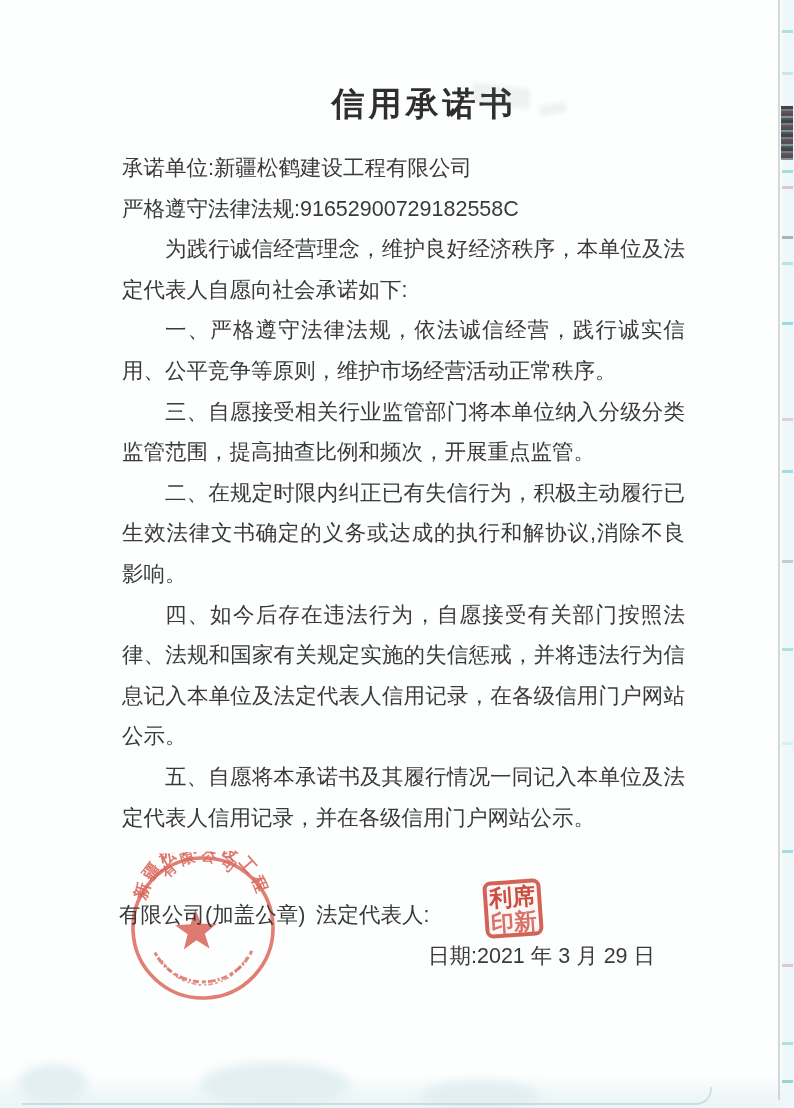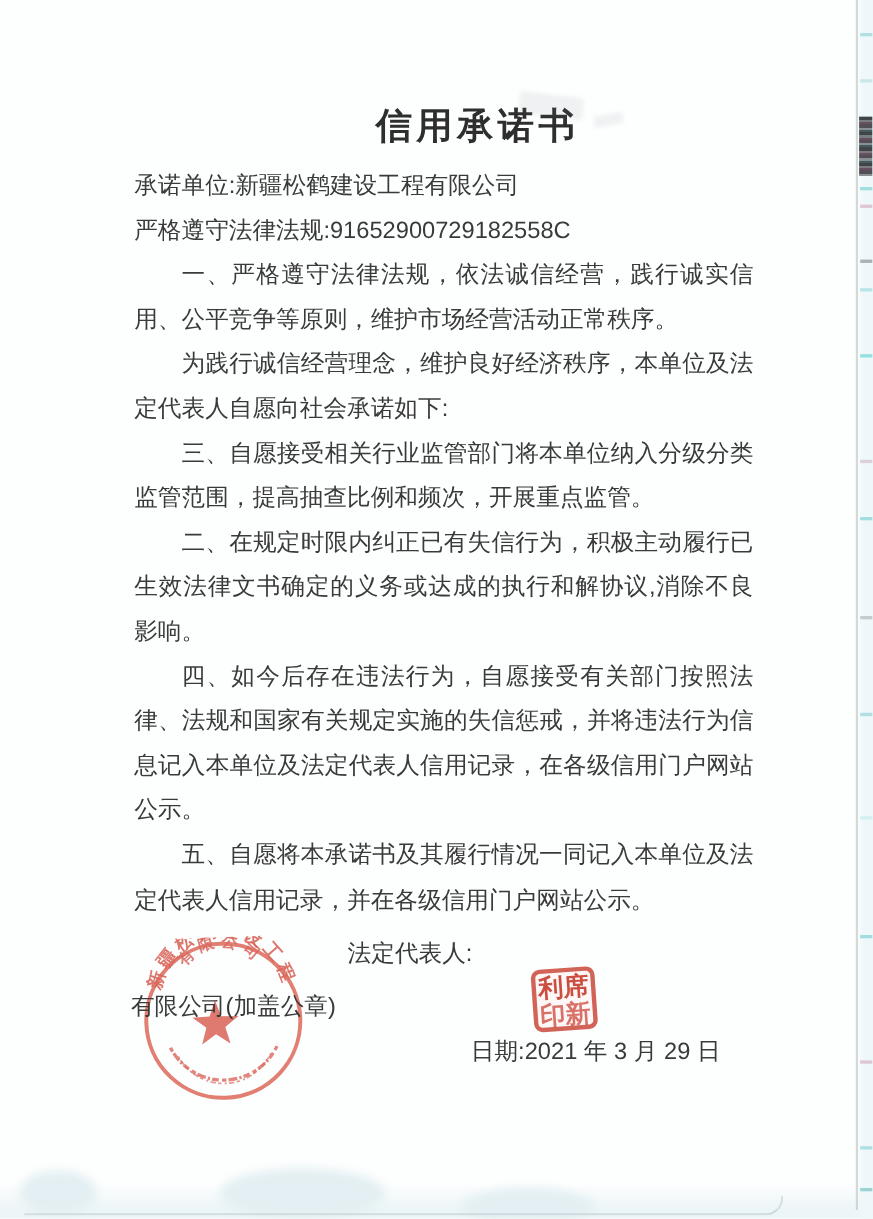--- a/index.html
+++ b/index.html
@@ -8,21 +8,21 @@
     width:794px;height:1108px;
     background:#fdfefe;
     overflow:hidden;
     font-family:"Liberation Sans", sans-serif;
     color:#383838;
   }
   .doc-title{
     position:absolute;
     left:424px;top:82px;
     transform:translateX(-50%);
-    margin:10px;
+    margin:0;
     font-size:33px;
     font-weight:600;
     letter-spacing:4px;
     color:#2e2e2e;
     white-space:nowrap;
   }
   .doc-body{
     position:absolute;
     left:122px;top:148px;
     width:563px;
@@ -34,21 +34,21 @@
   .doc-body p{margin:0;}
   .doc-body p.indent{text-indent:2em;}
   .sig-label{
     position:absolute;
     font-size:21.5px;
     color:#3a3a3a;
     white-space:nowrap;
     z-index:3;
   }
   .sig-unit{left:119px;top:900px;}
-  .sig-rep{left:316px;top:852px;}
+  .sig-rep{left:316px;top:900px;}
   .sig-date{left:428px;top:941px;}
   
   .company-seal{
     position:absolute;
     left:128px;top:852px;
     width:150px;height:152px;
     mix-blend-mode:multiply;
     opacity:.95;
     transform:rotate(-2deg);
     z-index:2;
@@ -113,22 +113,22 @@
 <div class="page">
 
   <div class="title-smudge" style="left:472px;top:86px;width:58px;height:20px;transform:rotate(7deg);"></div>
   <div class="title-smudge" style="left:540px;top:104px;width:26px;height:10px;transform:rotate(-10deg);"></div>
 
   <h1 class="doc-title">信用承诺书</h1>
 
   <div class="doc-body">
     <p>承诺单位:新疆松鹤建设工程有限公司</p>
     <p>严格遵守法律法规:91652900729182558C</p>
+    <p class="indent">为践行诚信经营理念，维护良好经济秩序，本单位及法定代表人自愿向社会承诺如下:</p>
     <p class="indent">一、严格遵守法律法规，依法诚信经营，践行诚实信用、公平竞争等原则，维护市场经营活动正常秩序。</p>
-    <p class="indent">为践行诚信经营理念，维护良好经济秩序，本单位及法定代表人自愿向社会承诺如下:</p>
     <p class="indent">三、自愿接受相关行业监管部门将本单位纳入分级分类监管范围，提高抽查比例和频次，开展重点监管。</p>
     <p class="indent">二、在规定时限内纠正已有失信行为，积极主动履行已生效法律文书确定的义务或达成的执行和解协议,消除不良影响。</p>
     <p class="indent">四、如今后存在违法行为，自愿接受有关部门按照法律、法规和国家有关规定实施的失信惩戒，并将违法行为信息记入本单位及法定代表人信用记录，在各级信用门户网站公示。</p>
     <p class="indent">五、自愿将本承诺书及其履行情况一同记入本单位及法定代表人信用记录，并在各级信用门户网站公示。</p>
   </div>
 
   <span class="sig-label sig-unit">有限公司(加盖公章)</span>
   <span class="sig-label sig-rep">法定代表人:</span>
   <span class="sig-label sig-date">日期:2021 年 3 月 29 日</span>
 

